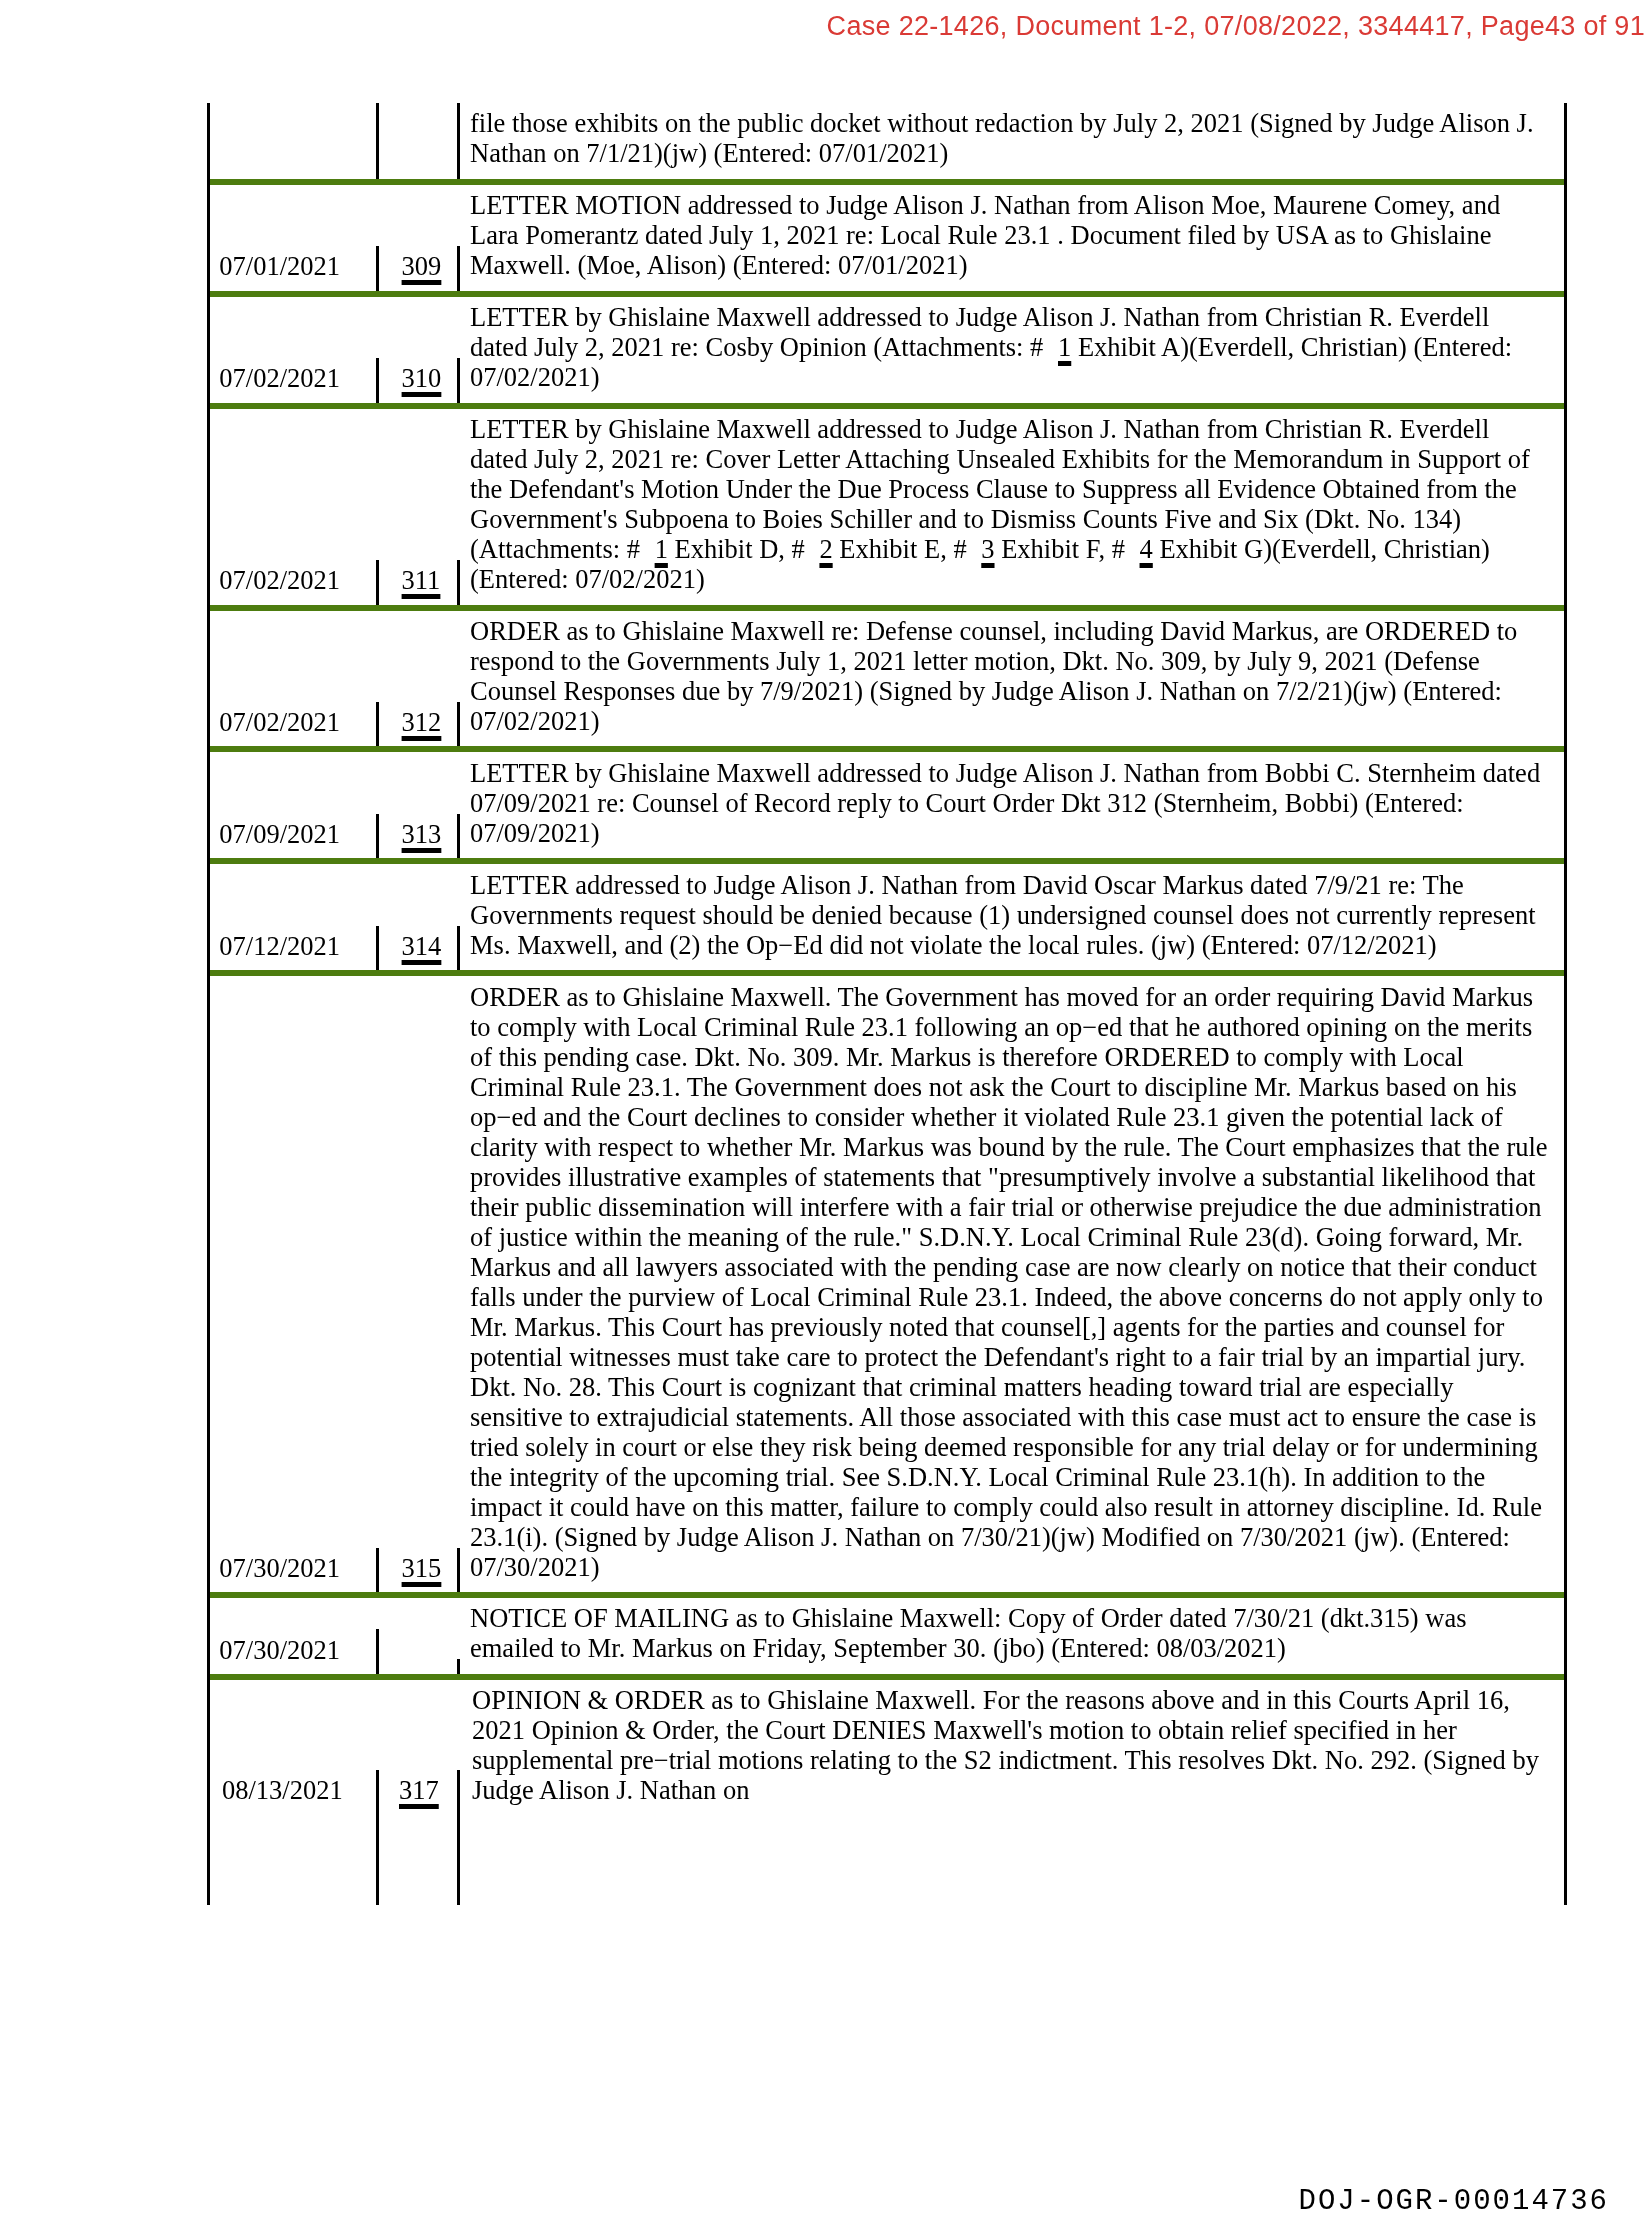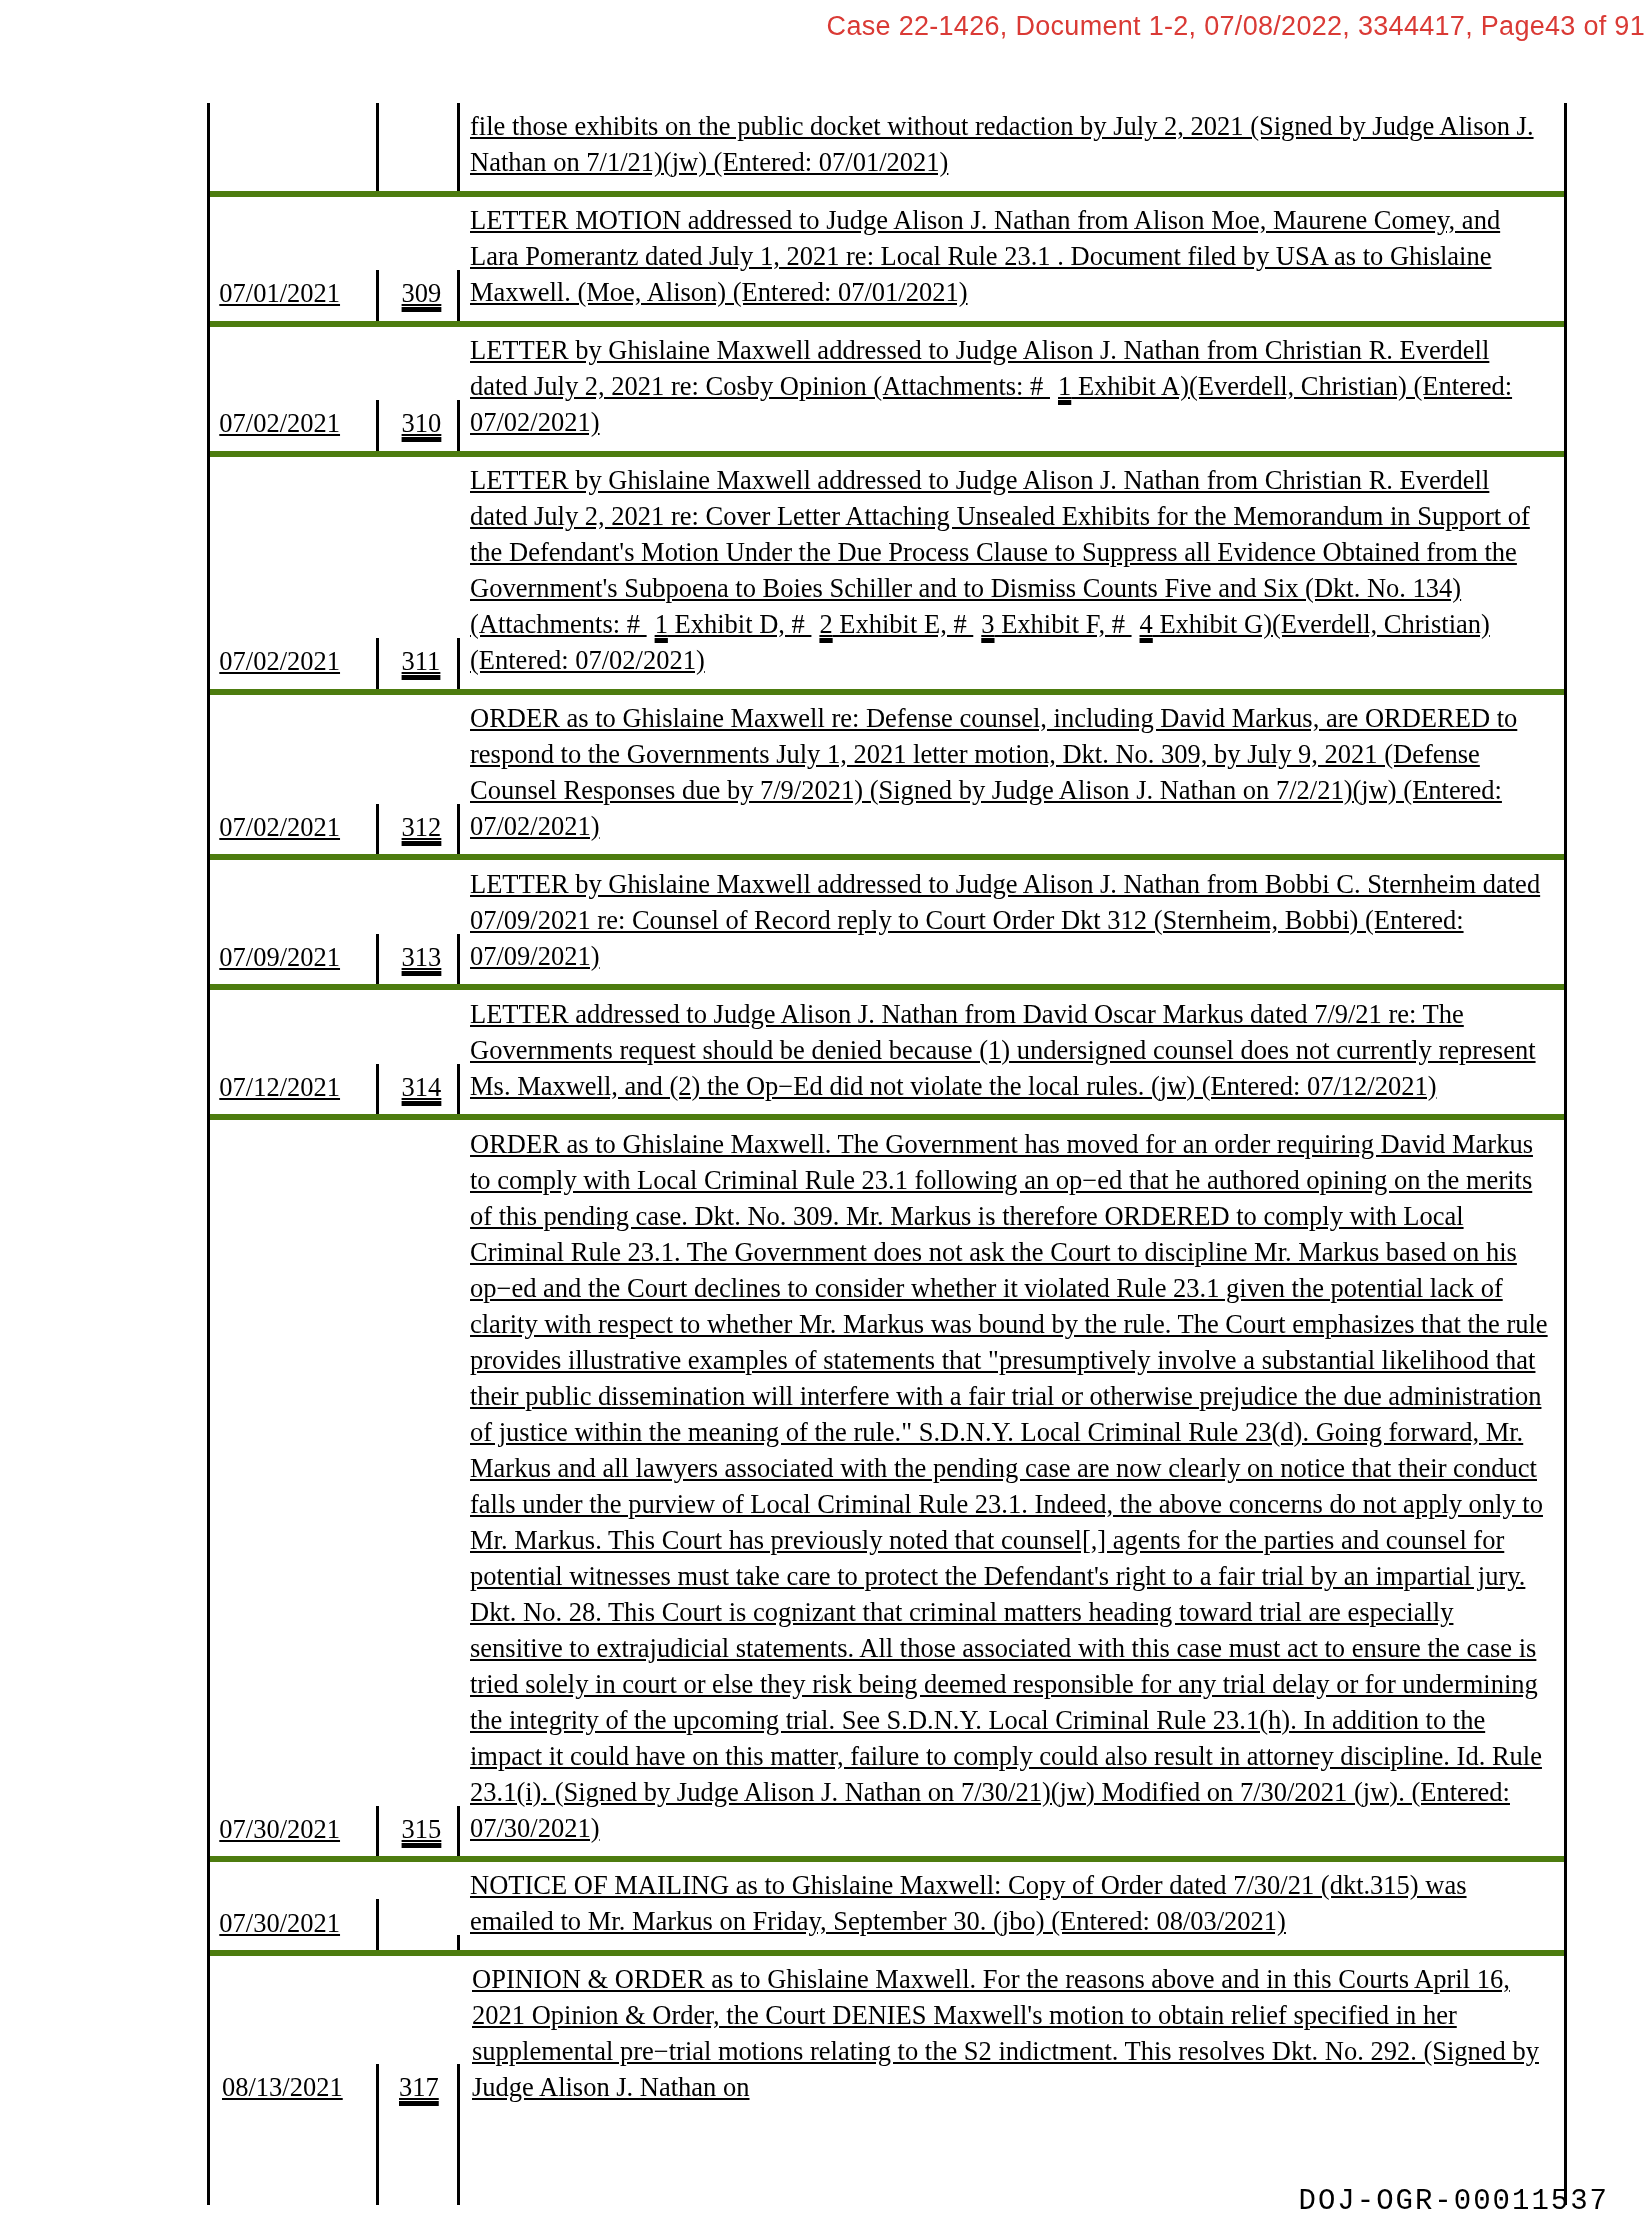--- a/index.html
+++ b/index.html
@@ -43,23 +43,22 @@
   .docket-row + .docket-row {
     border-top: 6px solid #4d7c0f;
     align-items: flex-end;
   }
   .docket-row:last-child .cell {
     padding-bottom: 100px;
     padding-left: 12px;
   }
   .cell {
     font-size: 26.5px;
-    line-height: 36px;
+    line-height: 30px;
     box-sizing: border-box;
-    text-decoration: underline;
   }
   .cell-date {
     width: 169px;
     flex: 0 0 169px;
     border-right: 3.3px solid #000;
     padding: 5.3px 5.3px 9.3px 9.3px;
     white-space: nowrap;
   }
   .cell-num {
     width: 81px;
@@ -143,15 +142,15 @@
         <div class="cell cell-num"></div>
         <div class="cell cell-text">NOTICE OF MAILING as to Ghislaine Maxwell: Copy of Order dated 7/30/21 (dkt.315) was emailed to Mr. Markus on Friday, September 30. (jbo) (Entered: 08/03/2021)</div>
       </div>
       <div class="docket-row">
         <div class="cell cell-date">08/13/2021</div>
         <div class="cell cell-num"><a class="doc-link">317</a></div>
         <div class="cell cell-text">OPINION &amp; ORDER as to Ghislaine Maxwell. For the reasons above and in this Courts April 16, 2021 Opinion &amp; Order, the Court DENIES Maxwell's motion to obtain relief specified in her supplemental pre−trial motions relating to the S2 indictment. This resolves Dkt. No. 292. (Signed by Judge Alison J. Nathan on</div>
       </div>
     </div>
 
-  <div class="bates-footer">DOJ-OGR-00011537</div>
+  <div class="bates-footer">DOJ-OGR-00014736</div>
 </div>
 
 
 </body></html>

